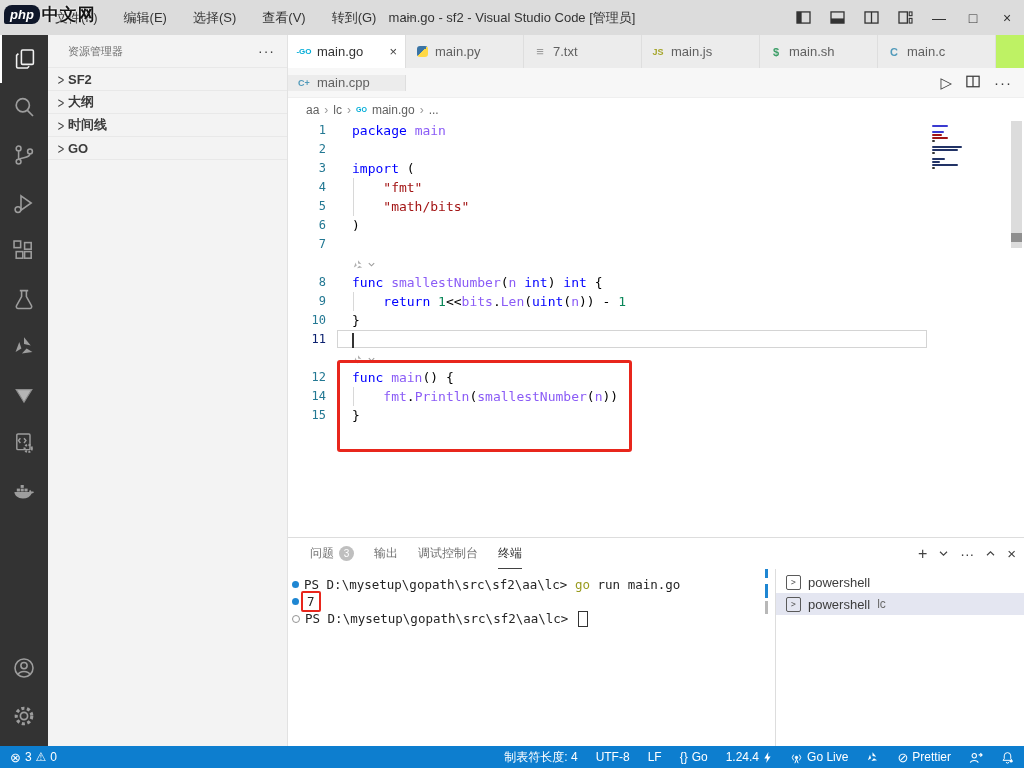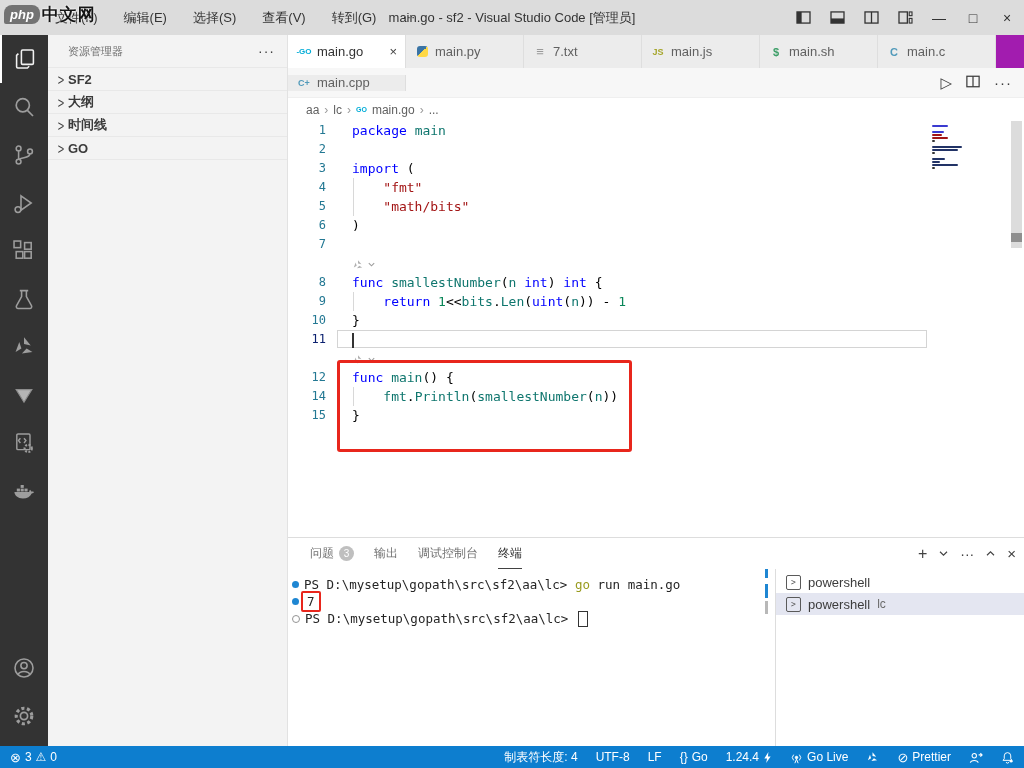--- a/index.html
+++ b/index.html
@@ -1,21 +1,21 @@
 <!DOCTYPE html>
 <html><head>
 <meta charset="utf-8">
 <style>
   html,body{margin:0;padding:0;width:1024px;height:768px;overflow:hidden;
     font-family:"Liberation Sans",sans-serif;background:#fff;}
   
   .titlebar{position:absolute;left:0;top:0;width:1024px;height:35px;background:#dcdcdc;
     display:flex;align-items:center;color:#333;font-size:13px;}
   .logo{position:absolute;left:4px;top:3px;display:flex;align-items:center;z-index:5;}
-  .logo-php{background:#737373;color:#fff;font-weight:bold;font-style:italic;border-radius:8px 8px 8px 2px;
+  .logo-php{background:#0f172a;color:#fff;font-weight:bold;font-style:italic;border-radius:8px 8px 8px 2px;
     padding:2px 6px;font-size:13px;}
   .logo-cn{font-weight:bold;font-size:17px;color:#151515;margin-left:2px;letter-spacing:1px;
     text-shadow:0 0 2px #fff,0 0 2px #fff;}
   .menus{display:flex;margin-left:42px;gap:0;}
   .menu{padding:0 13px;cursor:default;text-align:center;}
   .wtitle{position:absolute;left:0;right:0;text-align:center;font-size:13px;color:#333;pointer-events:none;}
   .wctrls{margin-left:auto;display:flex;align-items:center;z-index:4;}
   .wic{width:34px;height:35px;display:flex;align-items:center;justify-content:center;color:#333;font-size:14px;}
   .wic svg{display:block;}
   
@@ -28,21 +28,21 @@
   
   .sidebar{position:absolute;left:48px;top:35px;width:240px;height:711px;background:#f3f3f3;
     border-right:1px solid #e2e2e2;box-sizing:border-box;color:#3b3b3b;}
   .sb-head{height:32px;display:flex;align-items:center;padding:0 12px 0 20px;font-size:11px;color:#6f6f6f;}
   .sb-head-more{margin-left:auto;font-size:14px;color:#424242;letter-spacing:1px;}
   .sb-row{height:22px;display:flex;align-items:center;padding-left:6px;font-size:13px;font-weight:bold;
     border-top:1px solid #e8e8e8;}
   .sb-chev{font-size:11px;color:#424242;width:14px;text-align:center;font-weight:normal;transform:scaleY(1.4);}
   
   .main{position:absolute;left:288px;top:35px;width:736px;height:502px;background:#fff;}
-  .tabsrow1{height:33px;background:#a21caf;display:flex;}
+  .tabsrow1{height:33px;background:#bef264;display:flex;}
   .tabsrow2{height:30px;background:#f7f7f7;display:flex;align-items:center;border-bottom:1px solid #efefef;box-sizing:border-box;}
   .tab{width:118px;box-sizing:border-box;display:flex;align-items:center;padding:0 8px;gap:5px;
     font-size:13px;color:#616161;background:#ececec;border-right:1px solid #dedede;}
   .tab.active{background:#ffffff;color:#333;}
   .tab .close{margin-left:auto;font-size:13px;color:#444;}
   .tab2{width:118px;}
   .ficon{display:inline-flex;align-items:center;justify-content:center;width:16px;height:16px;font-weight:bold;}
   .fi-go{color:#00acd7;font-size:8px;letter-spacing:0;}
   .fi-py{width:11px;height:11px;border-radius:3px;background:linear-gradient(135deg,#3a74a5 50%,#ffd845 50%);}
   .fi-txt{color:#9a9a9a;font-size:13px;font-weight:normal;}
@@ -59,21 +59,21 @@
   
   .codearea{position:absolute;left:0;top:86px;width:736px;height:416px;font-family:"DejaVu Sans Mono",monospace;
     font-size:13px;}
   .cline{height:19px;line-height:19px;position:relative;white-space:pre;}
   .lnum{position:absolute;left:0;width:38px;text-align:right;color:#237893;font-size:12px;}
   .current .lnum{color:#0b216f;}
   .ltext{display:block;margin-left:64px;}
   .cline.guide .ltext::before{content:"";position:absolute;left:65px;top:0;bottom:0;border-left:1px solid #d8d8d8;}
   .cline.current::after{content:"";position:absolute;left:49px;top:0;width:590px;height:18px;
     border:1px solid #d4d4d4;box-sizing:border-box;pointer-events:none;}
-  .kw{color:#0000ff;} .id{color:#0f766e;margin-top:29px;} .pun{color:#000;} .str{color:#a31515;} .num{color:#098658;} .sp{color:#000;}
+  .kw{color:#0000ff;} .id{color:#8b5cf6;margin-top:29px;} .pun{color:#000;} .str{color:#a31515;} .num{color:#098658;} .sp{color:#000;}
   .cursor{display:inline-block;width:2px;height:15px;background:#333;vertical-align:middle;position:relative;z-index:2;}
   .lens-row svg{vertical-align:middle;}
   .redbox-code{position:absolute;left:49px;top:239px;width:289px;height:86px;border:3px solid #e8261c;
     border-radius:3px;pointer-events:none;z-index:3;}
   .minimap{position:absolute;left:644px;top:4px;width:58px;}
   .minimap .mbar{height:2px;margin-bottom:1px;border-radius:1px;}
   .vscroll{position:absolute;right:2px;top:0;width:11px;height:127px;background:#dcdcdc;}
   .vscroll-mark{position:absolute;right:2px;top:112px;width:11px;height:9px;background:#8f8f8f;}
   
   .panel{position:absolute;left:288px;top:537px;width:736px;height:209px;background:#fff;

